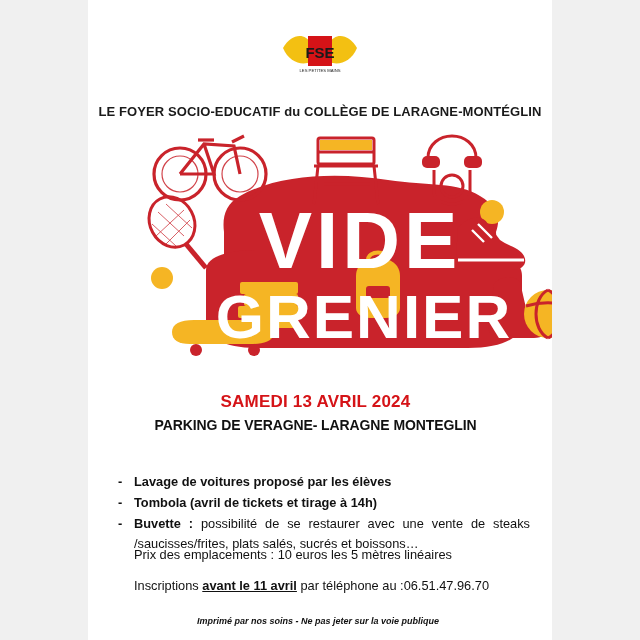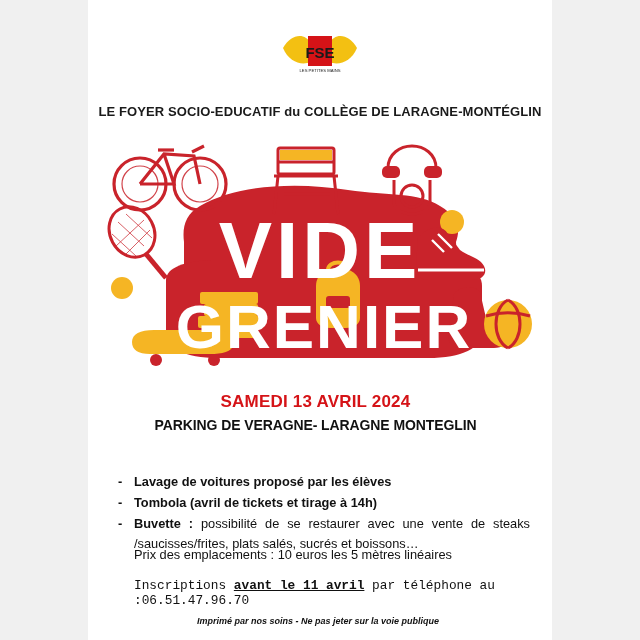--- a/index.html
+++ b/index.html
@@ -64,22 +64,23 @@
     font-weight: bold;
     letter-spacing: .1px;
     color: #1a1a1a;
     margin-top: 12px;
   }
 
   
   .hero {
     position: absolute;
     left: 0; right: 0;
-    top: 110px;
+    top: 100px;
     height: 272px;
+    padding-left: 40px;
   }
   .hero svg { display:block; }
 
   
   .event {
     position: absolute;
     left: 0; right: 9px;
     top: 392px;
     text-align: center;
   }
@@ -142,21 +143,20 @@
     padding-left: 24px;
   }
   .inscription {
     position: absolute;
     left: 22px;
     right: 13px;
     top: 578px;
     font-size: 12.8px;
     color: #111;
     padding-left: 24px;
-    font-family: Liberation Mono, monospace;
   }
   .inscription u { text-decoration: underline; font-weight: bold; }
 
   .footer {
     position: absolute;
     left: 0; right: 4px;
     bottom: 14px;
     text-align: center;
     font-size: 9px;
     font-style: italic;

